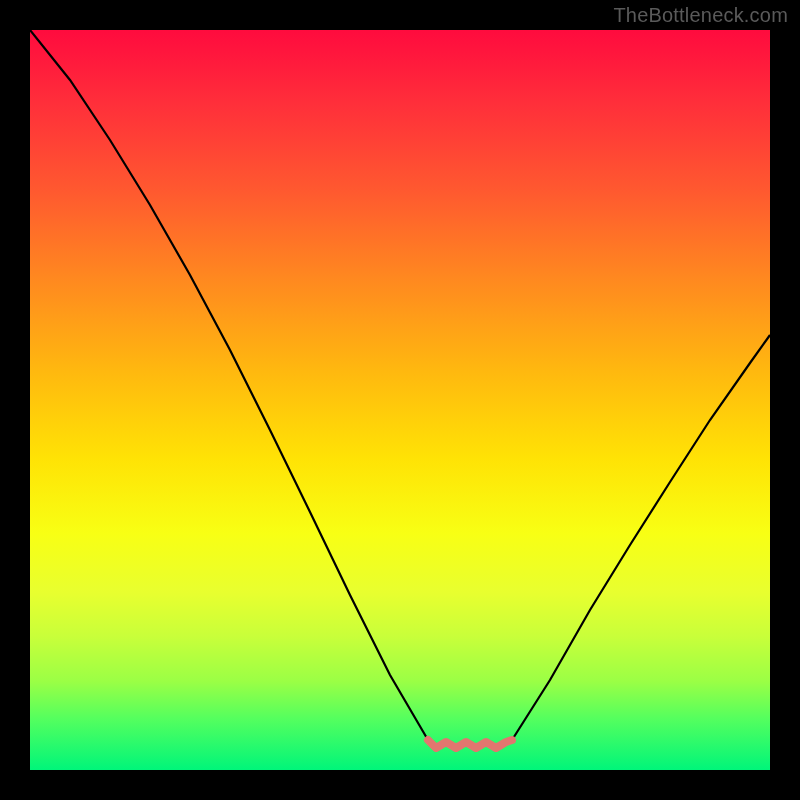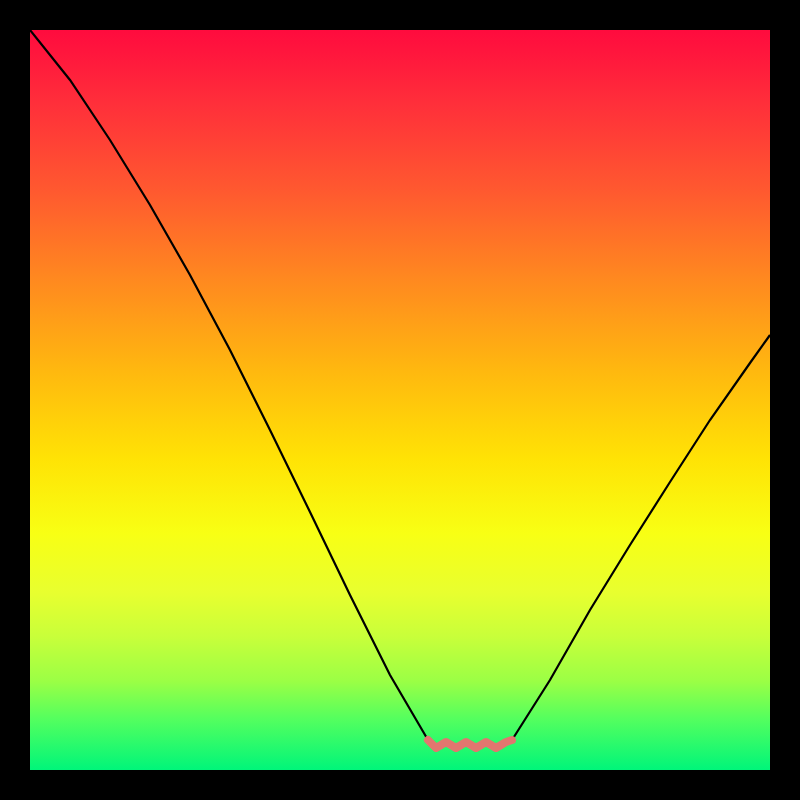--- a/index.html
+++ b/index.html
@@ -60,20 +60,21 @@
     inset: 0;
     z-index: 5;
     pointer-events: none;
   }
 </style>
 </head>
 <body>
 
 <div class="stage">
 
+  <div class="watermark">TheBottleneck.com</div>
 
   <div class="plot-area">
     <div class="gradient"></div>
 
     <svg class="curves" viewBox="0 0 740 740" preserveAspectRatio="none">
       <path fill="none" stroke-width="2.2" stroke="#000000" d="M0 0 L40 50 L80 110 L120 175 L160 245 L200 320 L240 400 L280 482 L320 565 L360 645 L398 710"></path>
       <path fill="none" stroke-width="2.2" stroke="#000000" d="M482 710 L520 650 L560 580 L600 515 L640 452 L680 390 L720 333 L740 305"></path>
       <path fill="none" stroke-width="8" stroke-linecap="round" stroke-linejoin="round" stroke="#e2766f" d="M398 710 L406 718 L416 712 L426 718 L436 712 L446 718 L456 712 L466 718 L476 712 L482 710"></path>
     </svg>
   </div>

